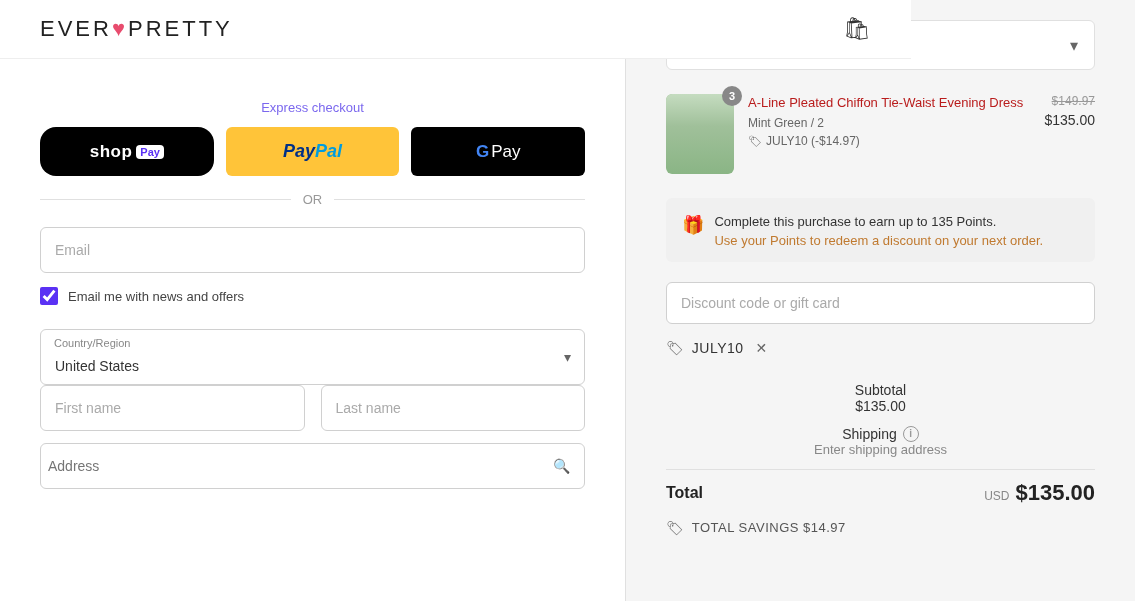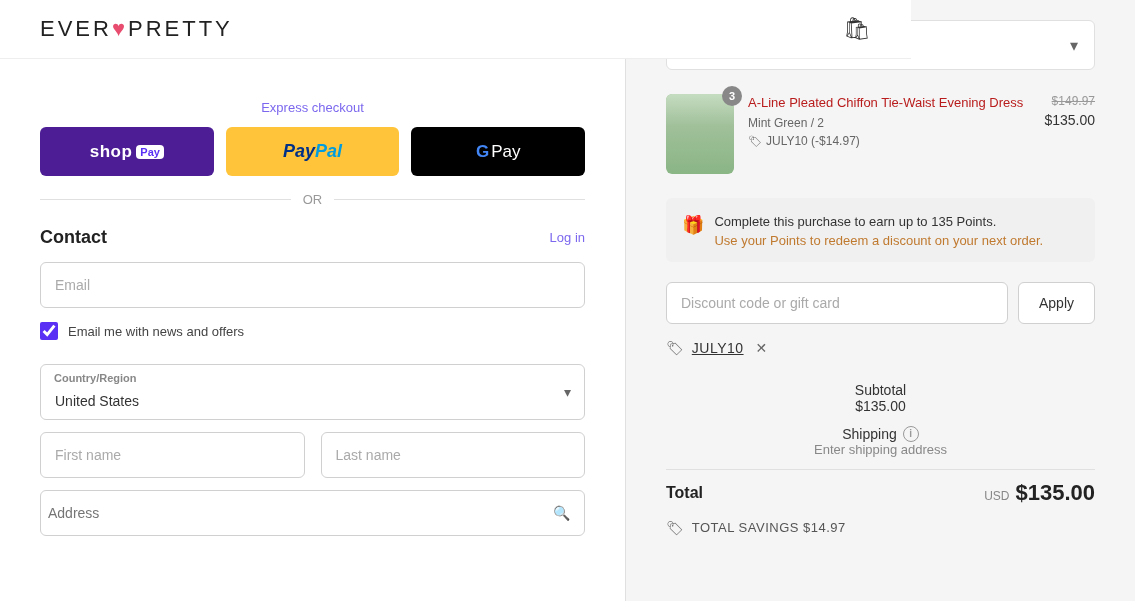--- a/index.html
+++ b/index.html
@@ -14,21 +14,21 @@
     .header { display: flex; align-items: center; justify-content: space-between; padding: 16px 40px; border-bottom: 1px solid #eee; width: 911px; position: absolute; top: 0; left: 0; background: #fff; z-index: 10; }
     .logo { font-size: 22px; font-weight: 300; letter-spacing: 3px; text-transform: uppercase; color: #222; }
     .logo-heart { color: #e84c6e; font-style: normal; }
     .header-cart-icon { font-size: 22px; color: #333; cursor: pointer; }
 
     .left-content { margin-top: 60px; padding-top: 20px; }
 
     
     .express-checkout-label { text-align: center; color: #7b68ee; font-size: 13px; margin-bottom: 12px; margin-top: 20px; }
     .express-buttons { display: flex; gap: 12px; margin-bottom: 16px; }
-    .btn-shop-pay { flex: 1; background: #4c1d95; border: none; border-radius: 6px; padding: 14px; cursor: pointer; display: flex; align-items: center; justify-content: center; }
+    .btn-shop-pay { flex: 1; background: #000000; border: none; border-radius: 16px; padding: 14px; cursor: pointer; display: flex; align-items: center; justify-content: center; }
     .btn-shop-pay-text { color: #fff; font-size: 17px; font-weight: 700; letter-spacing: 0.5px; }
     .btn-shop-pay-badge { background: #fff; color: #5a31f4; border-radius: 4px; font-size: 11px; font-weight: 700; padding: 1px 4px; margin-left: 4px; }
     .btn-paypal { flex: 1; background: #ffc439; border: none; border-radius: 6px; padding: 14px; cursor: pointer; display: flex; align-items: center; justify-content: center; }
     .btn-paypal-text { color: #003087; font-size: 18px; font-weight: 700; font-style: italic; }
     .btn-paypal-text span { color: #009cde; }
     .btn-gpay { flex: 1; background: #000; border: none; border-radius: 6px; padding: 14px; cursor: pointer; display: flex; align-items: center; justify-content: center; }
 
     .or-divider { display: flex; align-items: center; margin: 12px 0 20px; color: #999; font-size: 13px; }
     .or-divider::before, .or-divider::after { content: ''; flex: 1; border-top: 1px solid #e0e0e0; }
     .or-divider::before { margin-right: 12px; }
@@ -43,24 +43,24 @@
     .input-field::placeholder { color: #aaa; }
 
     .checkbox-row { display: flex; align-items: center; gap: 10px; margin: 14px 0 24px; }
     .checkbox-input { width: 18px; height: 18px; accent-color: #5a31f4; cursor: pointer; }
     .checkbox-label { font-size: 13px; color: #444; }
 
     
     .delivery-section { margin-bottom: 16px; }
     .select-wrapper { position: relative; }
     .select-field { width: 100%; border: 1px solid #d0d0d0; border-radius: 6px; padding: 28px 14px 10px; font-size: 14px; color: #333; outline: none; background: #fff; appearance: none; cursor: pointer; }
-    .select-label { position: absolute; top: 8px; left: 14px; font-size: 11px; color: #888; pointer-events: none; font-weight: bold; }
+    .select-label { position: absolute; top: 8px; left: 14px; font-size: 11px; color: #888; pointer-events: none; }
     .select-arrow { position: absolute; right: 14px; top: 50%; transform: translateY(-50%); pointer-events: none; color: #666; }
 
-    .name-row { display: flex; gap: 16px; margin-top: 12px; }
+    .name-row { display: flex; gap: 16px; margin-top: 0; }
     .name-row .input-wrapper { flex: 1; position: relative; }
     .floating-input { width: 100%; border: 1px solid #d0d0d0; border-radius: 6px; padding: 14px 14px; font-size: 14px; color: #333; outline: none; background: #fff; }
     .floating-input::placeholder { color: #aaa; }
 
     .address-wrapper { position: relative; margin-top: 12px; }
     .address-input { width: 100%; border: 1px solid #d0d0d0; border-radius: 6px; padding: 14px 40px 14px 7px; font-size: 14px; color: #aaa; outline: none; background: #fff; }
     .address-search-icon { position: absolute; right: 14px; top: 50%; transform: translateY(-50%); color: #888; }
 
     
     .right-panel { flex: 1; background: #f5f5f5; padding: 20px 40px; border-left: 1px solid #e0e0e0; }
@@ -95,21 +95,21 @@
 
     
     .discount-row { display: flex; gap: 10px; margin-bottom: 16px; }
     .discount-input { flex: 1; border: 1px solid #d0d0d0; border-radius: 6px; padding: 12px 14px; font-size: 14px; color: #aaa; outline: none; background: #fff; }
     .discount-input::placeholder { color: #aaa; }
     .apply-btn { background: #fff; border: 1px solid #d0d0d0; border-radius: 6px; padding: 12px 20px; font-size: 14px; color: #333; cursor: pointer; font-weight: 500; white-space: nowrap; }
 
     
     .applied-code { display: flex; align-items: center; gap: 8px; margin-bottom: 20px; }
     .code-tag-icon { color: #666; font-size: 14px; }
-    .code-text { font-size: 14px; color: #333; font-weight: 500; letter-spacing: 0.5px; text-decoration: underline; }
+    .code-text { font-size: 14px; color: #333; font-weight: 500; letter-spacing: 0.5px; }
     .remove-code { color: #666; font-size: 14px; cursor: pointer; margin-left: 4px; }
 
     
     .summary-row { display: flex; justify-content: space-between; align-items: center; padding: 6px 0; flex-direction: column; }
     .summary-label { font-size: 14px; color: #333; display: flex; align-items: center; gap: 6px; }
     .summary-value { font-size: 14px; color: #333; }
     .shipping-info { font-size: 13px; color: #888; }
     .info-icon-small { width: 16px; height: 16px; border-radius: 50%; border: 1.5px solid #999; display: inline-flex; align-items: center; justify-content: center; font-size: 10px; color: #999; font-weight: 700; cursor: pointer; }
 
     .total-row { display: flex; justify-content: space-between; align-items: center; padding: 10px 0 8px; border-top: 1px solid #e0e0e0; margin-top: 6px; }
@@ -157,24 +157,20 @@
           <span class="g-logo">
             <span class="g-blue">G</span>
           </span>
           <span style="color:#fff; font-size:17px; font-weight:500; margin-left:2px;">Pay</span>
         </button>
       </div>
 
       <div class="or-divider">OR</div>
 
       
-      <div class="section-header">
-        <span class="section-title">Contact</span>
-        <a class="log-in-link">Log in</a>
-      </div>
       <input class="input-field" type="email" placeholder="Email" style="">
 
       <div class="checkbox-row">
         <input type="checkbox" class="checkbox-input" checked="" style="">
         <label class="checkbox-label">Email me with news and offers</label>
       </div>
 
       
       <div class="delivery-section">
 
@@ -238,21 +234,20 @@
     <div class="points-banner">
       <span class="gift-icon">🎁</span>
       <div>
         <div class="points-text">Complete this purchase to earn up to 135 Points.</div>
         <a class="points-link">Use your Points to redeem a discount on your next order.</a>
       </div>
     </div>
 
     <div class="discount-row">
       <input type="text" class="discount-input" placeholder="Discount code or gift card" style="">
-      <button class="apply-btn">Apply</button>
     </div>
 
     <div class="applied-code">
       <span class="code-tag-icon">🏷</span>
       <span class="code-text">JULY10</span>
       <span class="remove-code">✕</span>
     </div>
 
     <div class="summary-row">
       <span class="summary-label">Subtotal</span>

